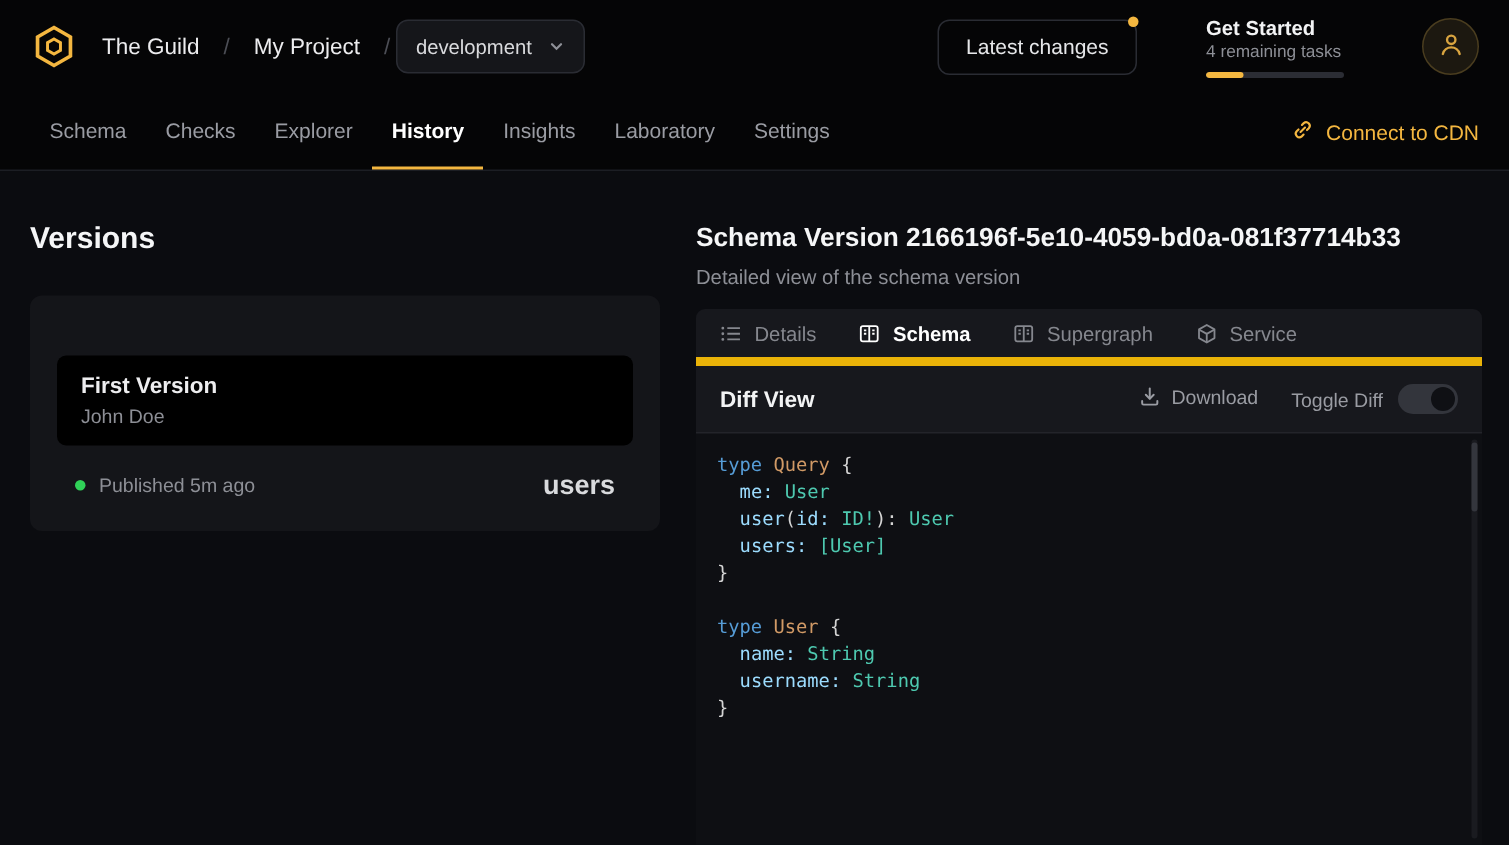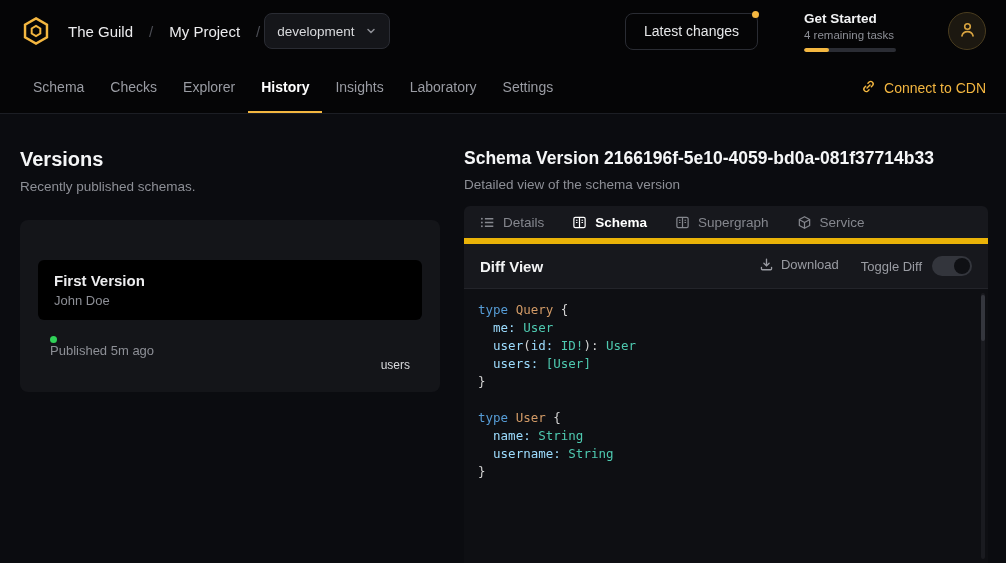--- a/index.html
+++ b/index.html
@@ -47,24 +47,24 @@
   .col-right { flex:1; display:flex; flex-direction:column; min-width:0; }
   .h1 { font-size:20px; font-weight:700; color:#f5f6f7; }
   .h2 { font-size:17.5px; font-weight:700; color:#f5f6f7; white-space:nowrap; }
   .sub { margin-top:8px; font-size:13.5px; color:#8d8f96; }
   
   .versions-card { margin-top:26px; background:#141519; border-radius:8px;
     padding:40px 18px 20px 18px; }
   .version-item { background:#000000; border-radius:6px; padding:12px 16px; cursor:pointer; }
   .vi-name { font-size:15px; font-weight:700; color:#ededef; }
   .vi-author { font-size:13px; color:#8d8f96; margin-top:4px; }
-  .vi-row { display:flex; align-items:flex-start; margin-top:16px; padding:0 12px;flex-direction:column; }
+  .vi-row { display:flex; align-items:center; margin-top:16px; padding:0 12px; }
   .dot { width:7px; height:7px; border-radius:50%; background:#30d158; margin-right:9px; }
   .vi-status { font-size:13px; color:#8d8f96; }
-  .vi-badge { margin-left:auto; font-size:12px; font-weight:400; color:#d9dadd; }
+  .vi-badge { margin-left:auto; font-size:18px; font-weight:700; color:#d9dadd; }
   
   .panel { margin-top:14px; flex:1; background:#17181d; border-radius:6px 6px 0 0;
     display:flex; flex-direction:column; overflow:hidden; }
   .panel-tabs { height:38px; flex:none; display:flex; align-items:center; gap:28px;
     padding:0 16px; border-bottom:6px solid #eab308; }
   .p-tab { display:flex; align-items:center; gap:8px; background:none; border:none;
     color:#85878e; font-size:13.5px; font-family:inherit; cursor:pointer; }
   .p-tab.active { color:#ffffff; font-weight:600; }
   .p-tab .p-ico { display:flex; }
   .diff-row { height:44px; flex:none; display:flex; align-items:center; padding:0 16px; }
@@ -157,21 +157,20 @@
       </svg>
     </span>
     <span>Connect to CDN</span>
   </div>
 </div>
 
 <div class="main">
 
   <div class="col-left">
     <div class="h1">Versions</div>
-    <div class="sub">Recently published schemas.</div>
     <div class="versions-card">
       <div id="versions-list">
           <div>
             <div class="version-item">
               <div class="vi-name">First Version</div>
               <div class="vi-author">John Doe</div>
             </div>
             <div class="vi-row">
               <span class="dot"></span>
               <span class="vi-status">Published 5m ago</span>

